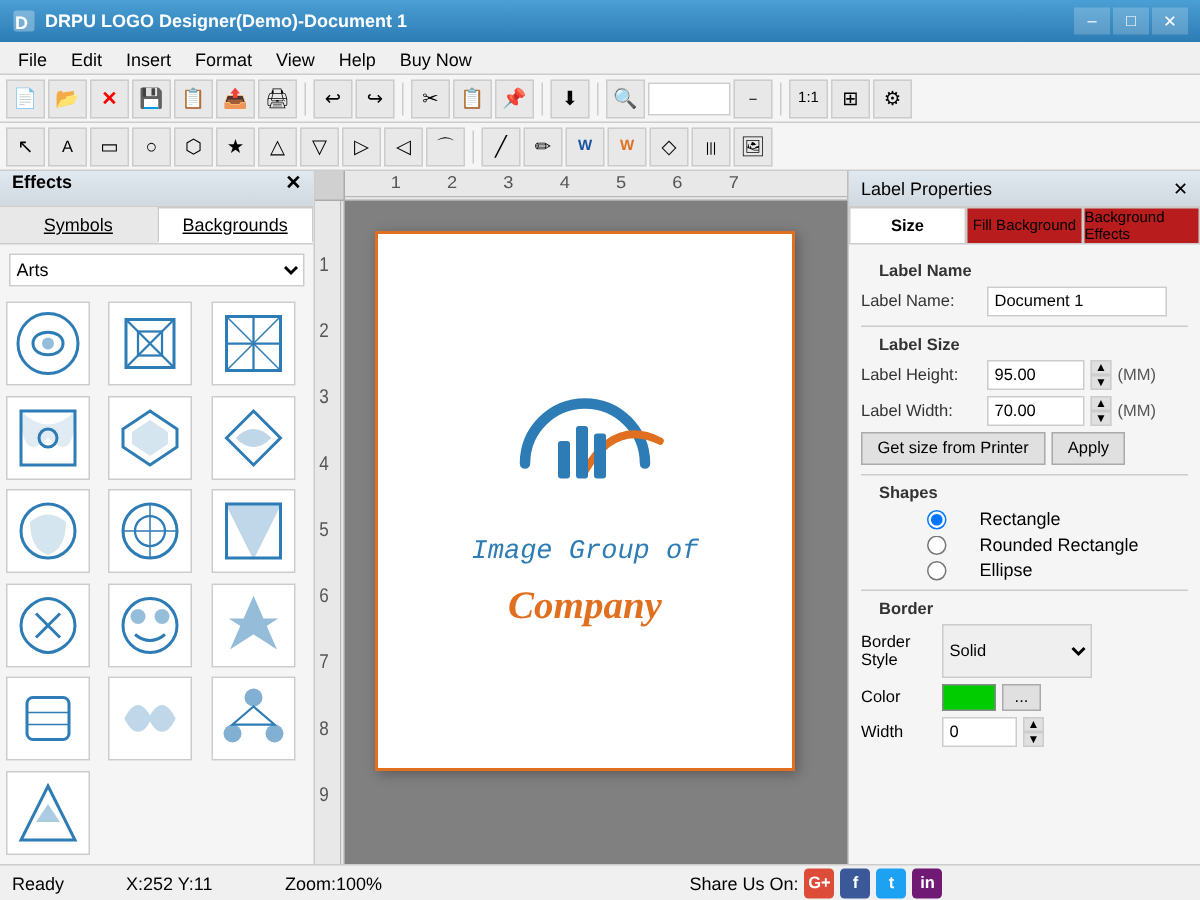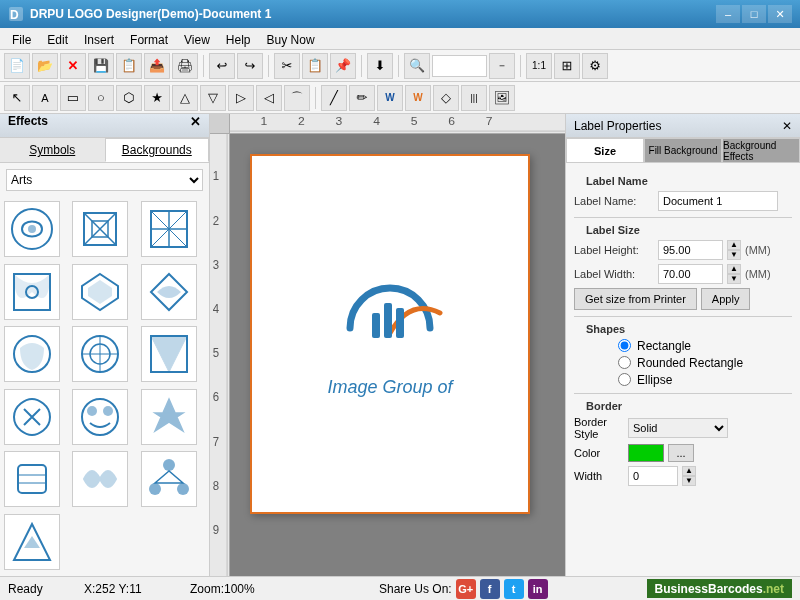--- a/index.html
+++ b/index.html
@@ -197,21 +197,21 @@
       display: flex;
       flex-direction: column;
       align-items: center;
       gap: 8px;
     }
     .logo-img {
       width: 120px;
       height: 100px;
     }
     .logo-text-main {
-      font-family: Liberation Sans, sans-serif;
+      font-family: Liberation Mono, monospace;
       font-size: 18px;
       color: #2d7cb5;
       font-style: italic;
       text-align: center;
       line-height: 1.3;
     }
     .logo-text-company {
       font-family: Georgia, serif;
       font-size: 26px;
       color: #e07020;
@@ -244,21 +244,21 @@
       border-bottom: 1px solid #ccc;
     }
     .rp-tab {
       flex: 1;
       height: 24px;
       display: flex;
       align-items: center;
       justify-content: center;
       cursor: pointer;
       font-size: 11px;
-      background: #a3a3a3;
+      background: #b91c1c;
       border: 1px solid #ccc;
       border-bottom: none;
     }
     .rp-tab.active {
       background: white;
       font-weight: bold;
     }
     .rp-content {
       padding: 8px;
       flex: 1;
@@ -309,22 +309,22 @@
       height: 22px;
       padding: 0 10px;
       background: #e0e0e0;
       border: 1px solid #aaa;
       cursor: pointer;
       font-size: 11px;
     }
     .rp-divider { border: none; border-top: 1px solid #ccc; margin: 6px 0; }
     .radio-row {
       display: flex;
-      align-items: flex-start;
-      gap: 6px;
+      align-items: flex-end;
+      gap: 22px;
       margin: 3px 0 3px 8px;
       padding-left: 36px;
     }
     .radio-row input[type=radio] { cursor: pointer; }
     .color-box {
       width: 36px;
       height: 18px;
       background: #00cc00;
       border: 1px solid #888;
       cursor: pointer;
@@ -339,21 +339,21 @@
     }
     .border-row {
       display: flex;
       align-items: center;
       gap: 4px;
       margin: 4px 0;
     }
     .border-label { width: 50px; font-size: 11px; }
     .border-select {
       width: 100px;
-      height: 20px;
+      height: 36px;
       border: 1px solid #ccc;
       font-size: 11px;
     }
     .width-input {
       width: 50px;
       height: 20px;
       border: 1px solid #ccc;
       padding: 0 4px;
       font-size: 11px;
     }
@@ -660,20 +660,21 @@
 
               <path d="M 20 60 A 40 40 0 1 1 100 60" fill="none" stroke="#2d7cb5" stroke-width="7" stroke-linecap="round"></path>
 
               <path d="M 60 65 Q 80 30 110 45" fill="none" stroke="#e07020" stroke-width="5" stroke-linecap="round"></path>
 
               <rect x="42" y="45" width="8" height="25" rx="2" fill="#2d7cb5"></rect>
               <rect x="54" y="35" width="8" height="35" rx="2" fill="#2d7cb5"></rect>
               <rect x="66" y="40" width="8" height="30" rx="2" fill="#2d7cb5"></rect>
             </svg>
             <div class="logo-text-main">Image Group of</div>
+            <div class="logo-text-company">Company</div>
           </div>
         </div>
       </div>
     </div>
   </div>
 
   <div class="right-panel">
     <div class="rp-header">
       <span>Label Properties</span>
       <span style="cursor:pointer;">✕</span>
@@ -766,16 +767,13 @@
   <span class="status-ready">Ready</span>
   <span class="status-coords">X:252  Y:11</span>
   <span class="status-zoom">Zoom:100%</span>
   <div class="status-share">
     <span>Share Us On:</span>
     <span class="social-icon si-g">G+</span>
     <span class="social-icon si-f">f</span>
     <span class="social-icon si-t">t</span>
     <span class="social-icon si-in">in</span>
   </div>
-  <div class="status-brand">
-    <span>BusinessBarcodes</span><span class="brand-dot">.net</span>
-  </div>
 </div>
 
 </body></html>

